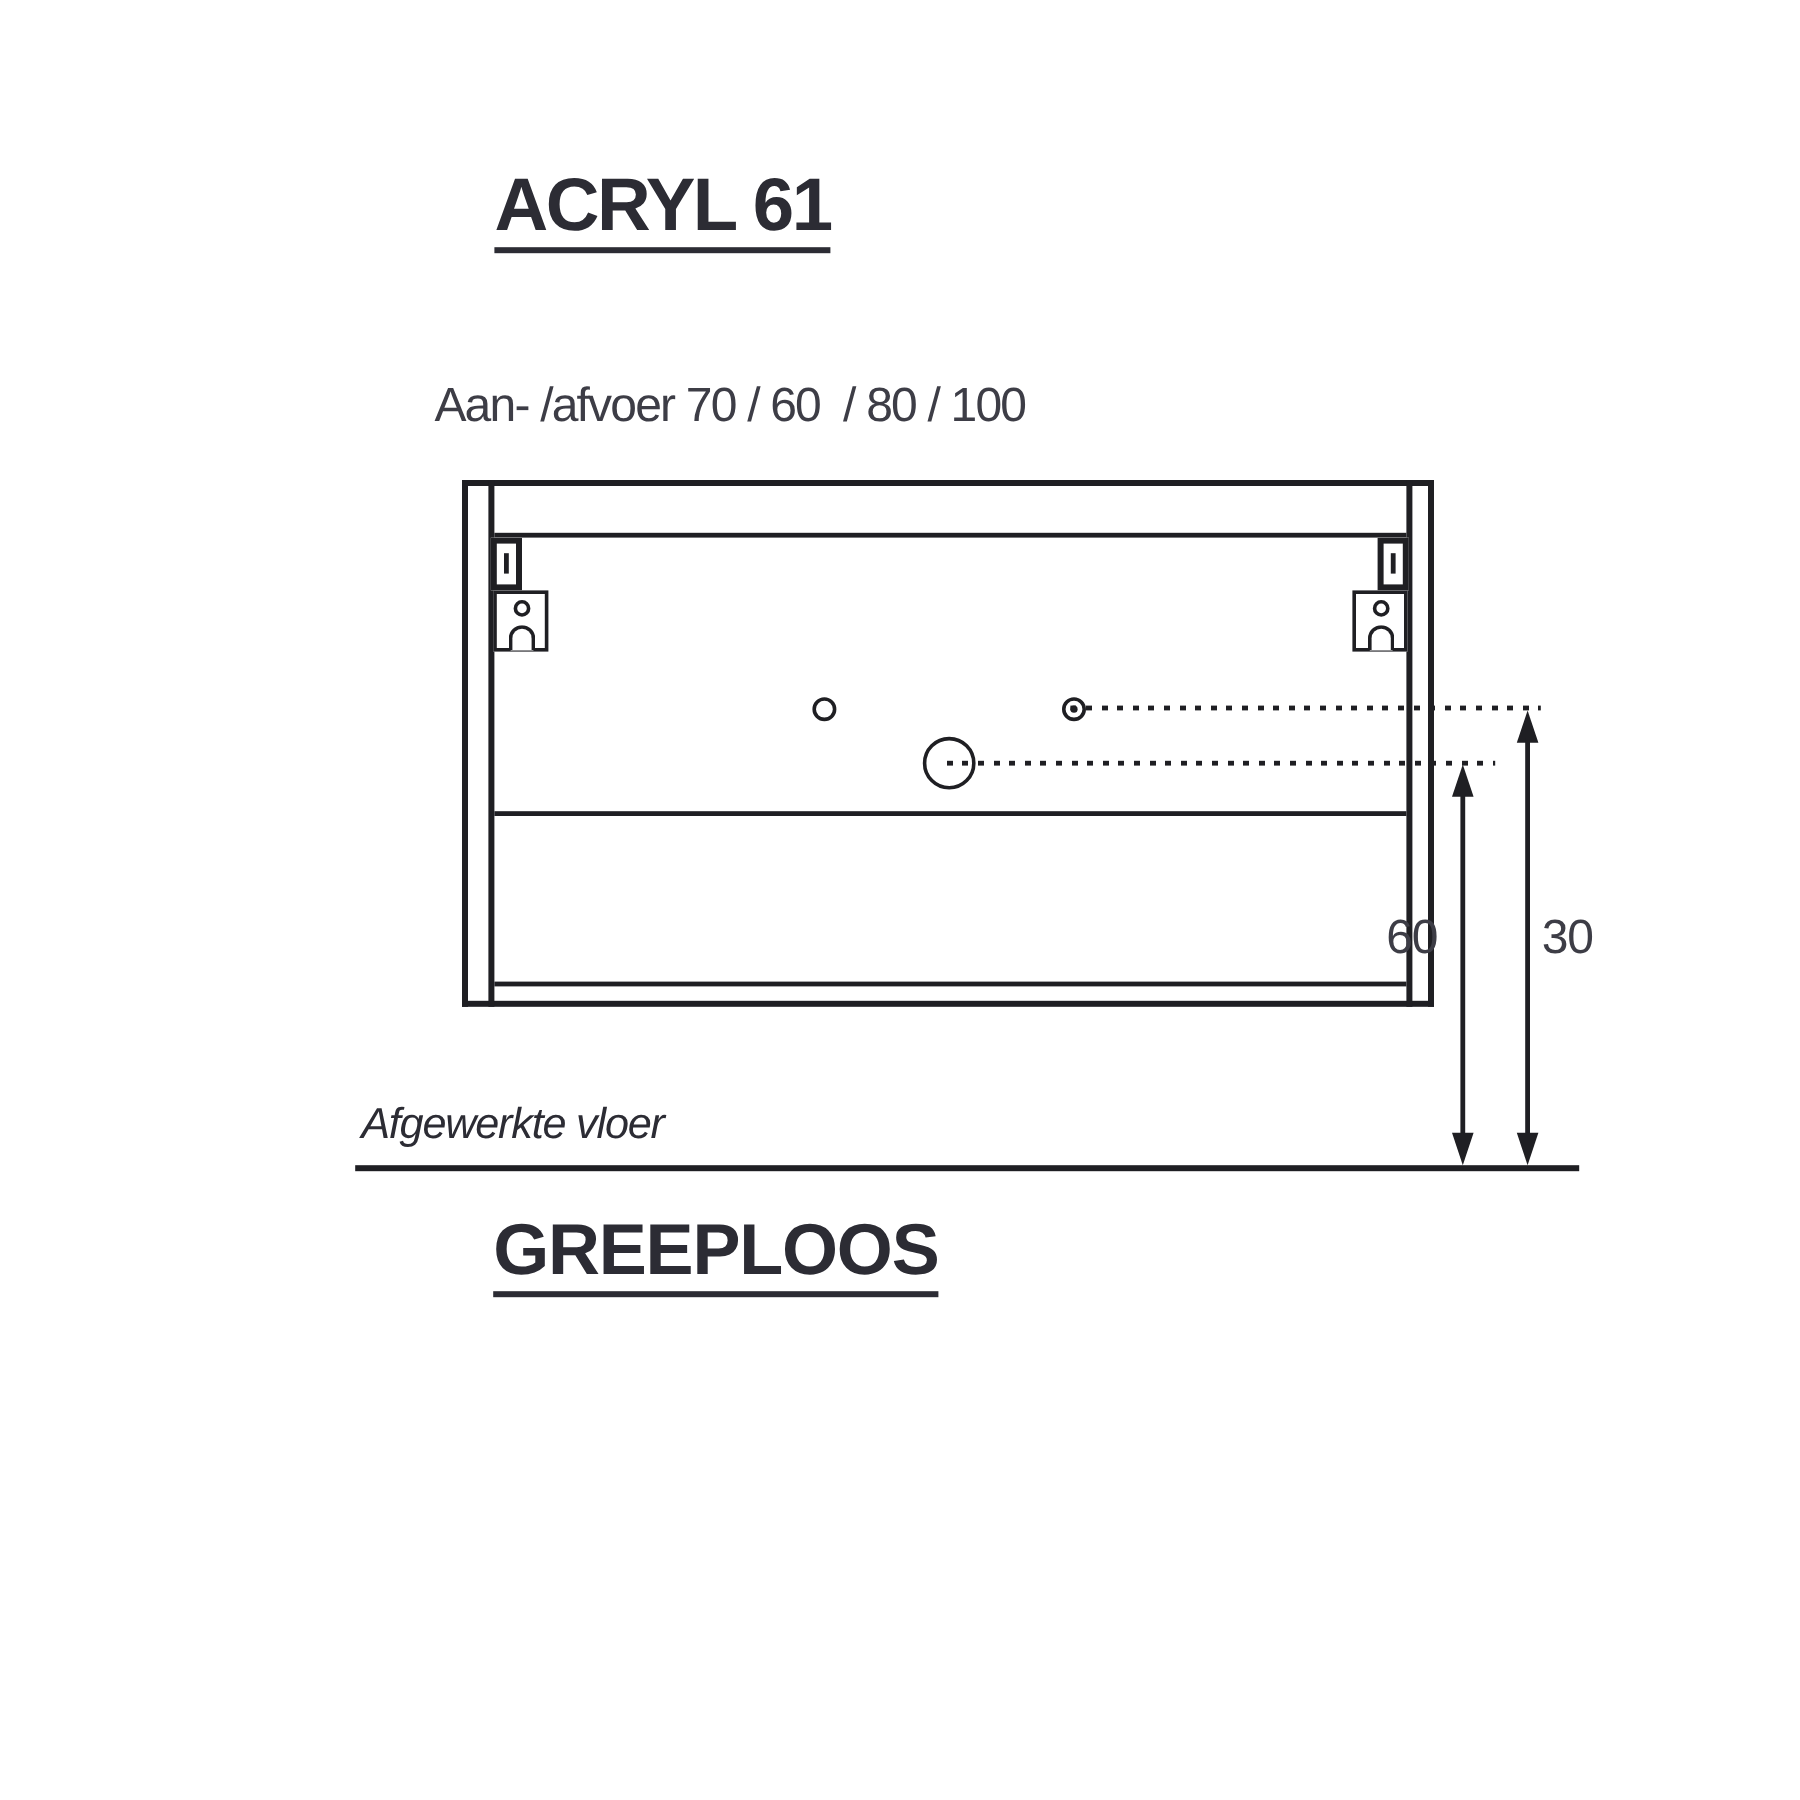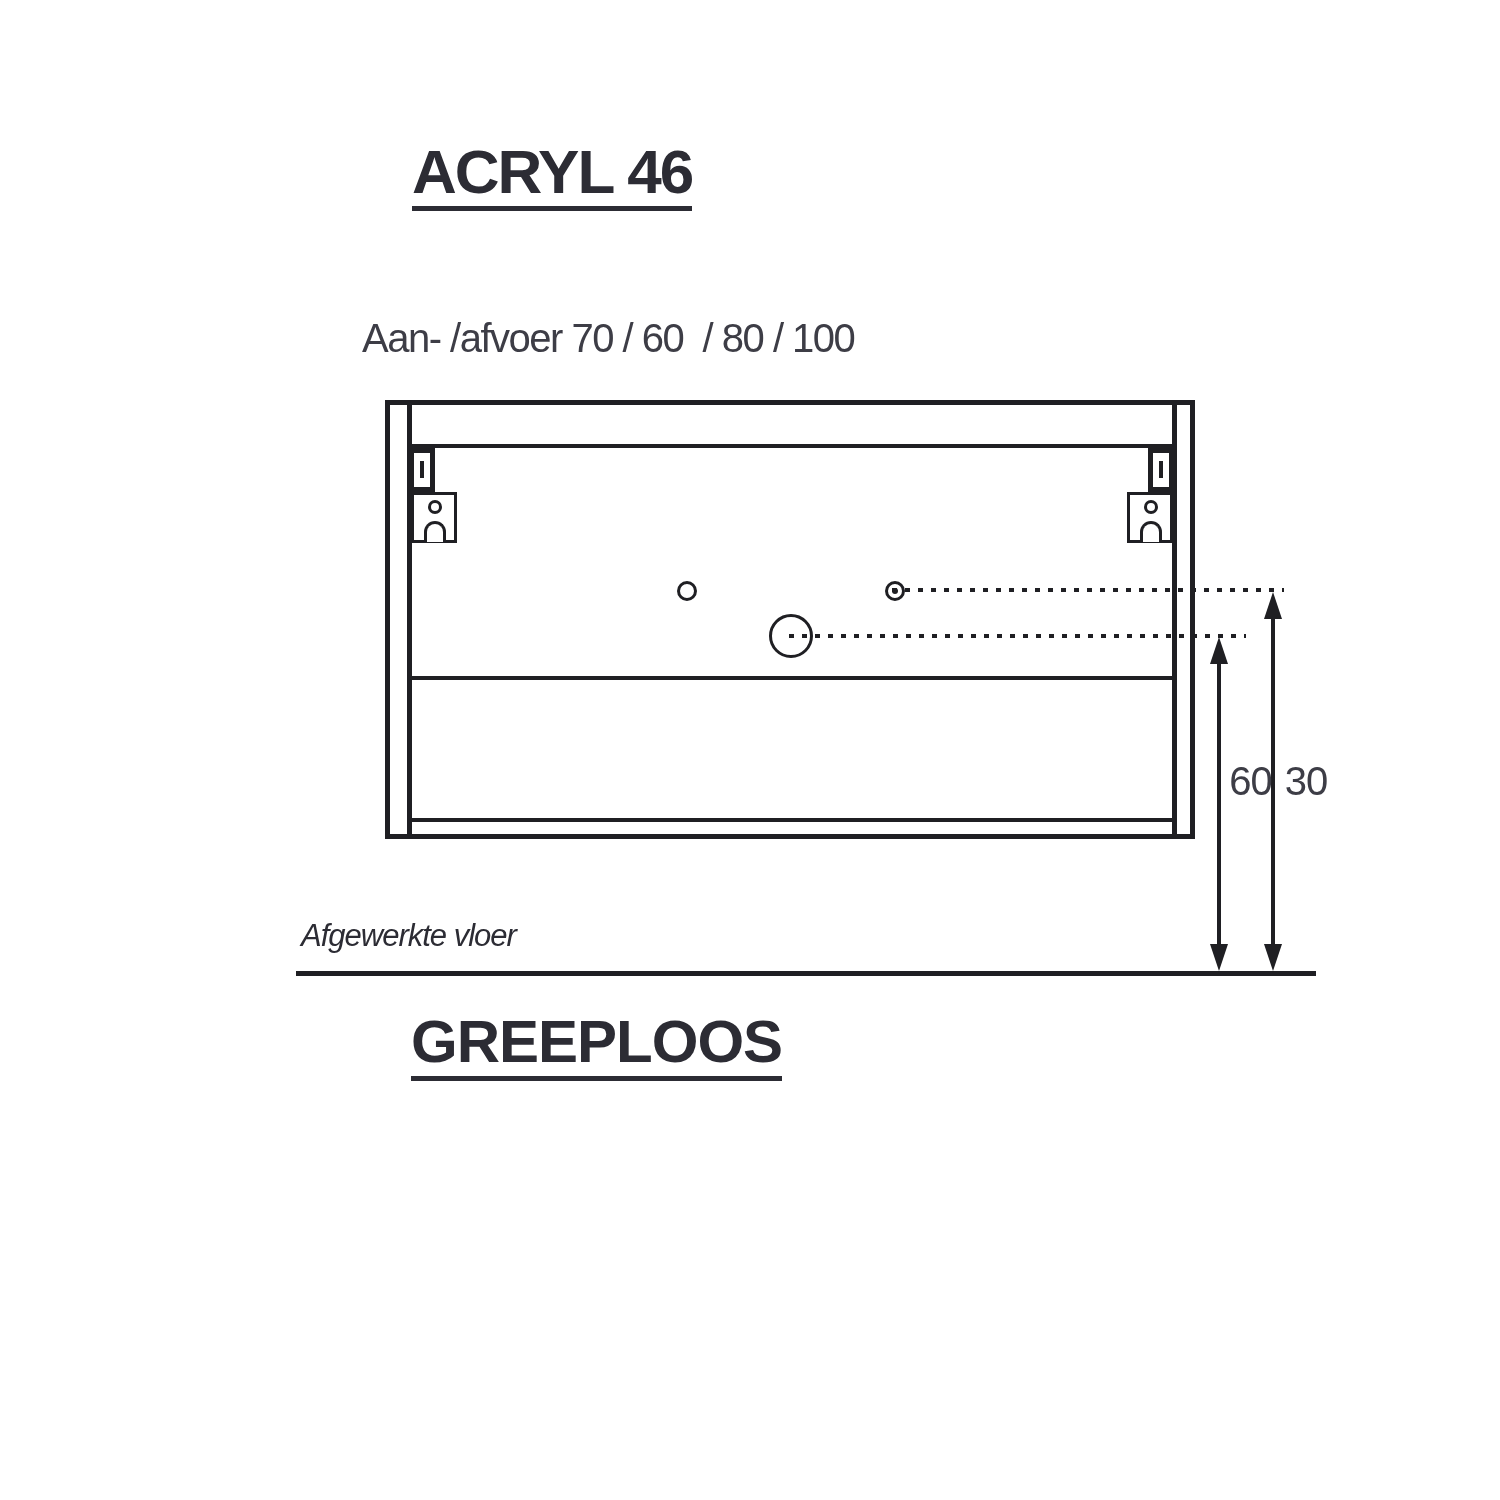--- a/index.html
+++ b/index.html
@@ -36,21 +36,21 @@
     border-bottom:5px solid var(--ink);
     white-space:pre;color:var(--ink);
   }
   .subtitle{
     position:absolute;left:362px;top:314px;
     font-size:40px;letter-spacing:-1.5px;line-height:48px;
     white-space:pre;color:var(--dim);
   }
   .floor-label{
     position:absolute;left:301px;top:914px;
-    font-size:31px;font-style:italic;letter-spacing:-1px;line-height:44px;
+    font-size:36px;font-style:italic;letter-spacing:-1px;line-height:44px;
     color:var(--ink);white-space:pre;
   }
   .footer-label{
     position:absolute;left:411px;top:1016px;
     display:inline-block;
     font-size:60px;font-weight:bold;letter-spacing:-1px;
     line-height:52px;padding-bottom:8px;
     border-bottom:5px solid var(--ink);
     white-space:pre;color:var(--ink);
   }
@@ -65,21 +65,21 @@
   .arch{
     position:absolute;width:22px;height:21px;
     border:3px solid var(--line);border-bottom:none;
     border-radius:11px 11px 0 0;background:#ffffff;z-index:4;
   }
   .holedot{position:absolute;width:6px;height:6px;border-radius:50%;background:var(--line);z-index:7;}
 </style>
 </head>
 <body style="background: rgb(255, 255, 255);">
 
-<div class="title">ACRYL 46</div>
+<div class="title">ACRYL 61</div>
 <div class="subtitle">Aan- /afvoer 70 / 60  / 80 / 100</div>
 
 <div class="abs">
 
   <div class="ln" style="left:385px;top:400px;width:810px;height:5px;"></div>
   <div class="ln" style="left:385px;top:834px;width:810px;height:5px;"></div>
   <div class="ln" style="left:385px;top:400px;width:5px;height:439px;"></div>
   <div class="ln" style="left:407px;top:400px;width:5px;height:439px;"></div>
   <div class="ln" style="left:1172px;top:400px;width:5px;height:439px;"></div>
   <div class="ln" style="left:1190px;top:400px;width:5px;height:439px;"></div>
@@ -118,19 +118,19 @@
   <div class="shaft" style="left:1217px;top:660px;height:288px;"></div>
   <div class="tri down" style="left:1210px;top:944px;"></div>
 </div>
 
 <div>
   <div class="tri up" style="left:1264px;top:592px;"></div>
   <div class="shaft" style="left:1271px;top:615px;height:333px;"></div>
   <div class="tri down" style="left:1264px;top:944px;"></div>
 </div>
 
-<div class="dimnum" style="left:1222px;width:57px;">60</div>
+<div class="dimnum" style="left:1148px;width:57px;">60</div>
 <div class="dimnum" style="left:1280px;width:52px;">30</div>
 
 <div class="floor-label">Afgewerkte vloer</div>
 <div class="ln" style="left:296px;top:971px;width:1020px;height:5px;"></div>
 
 <div class="footer-label">GREEPLOOS</div>
 
 </body></html>

